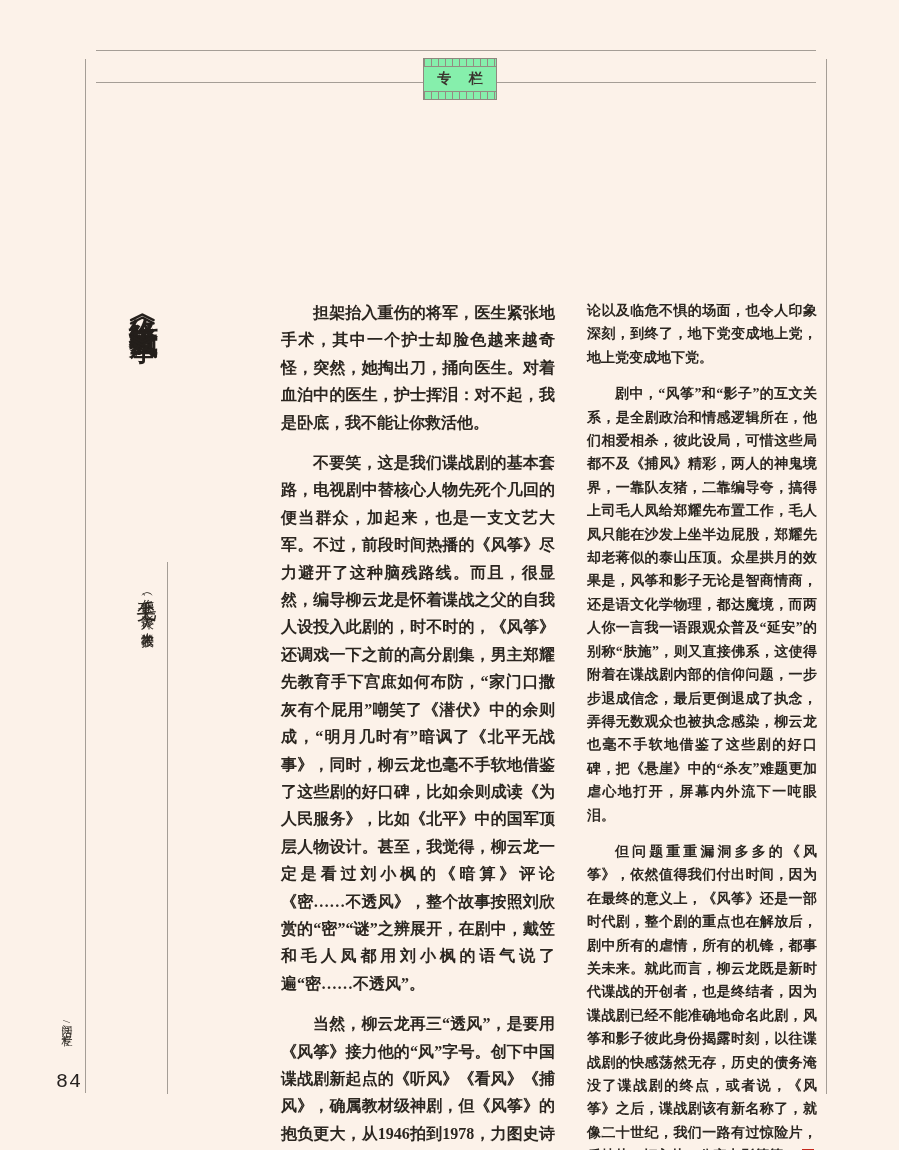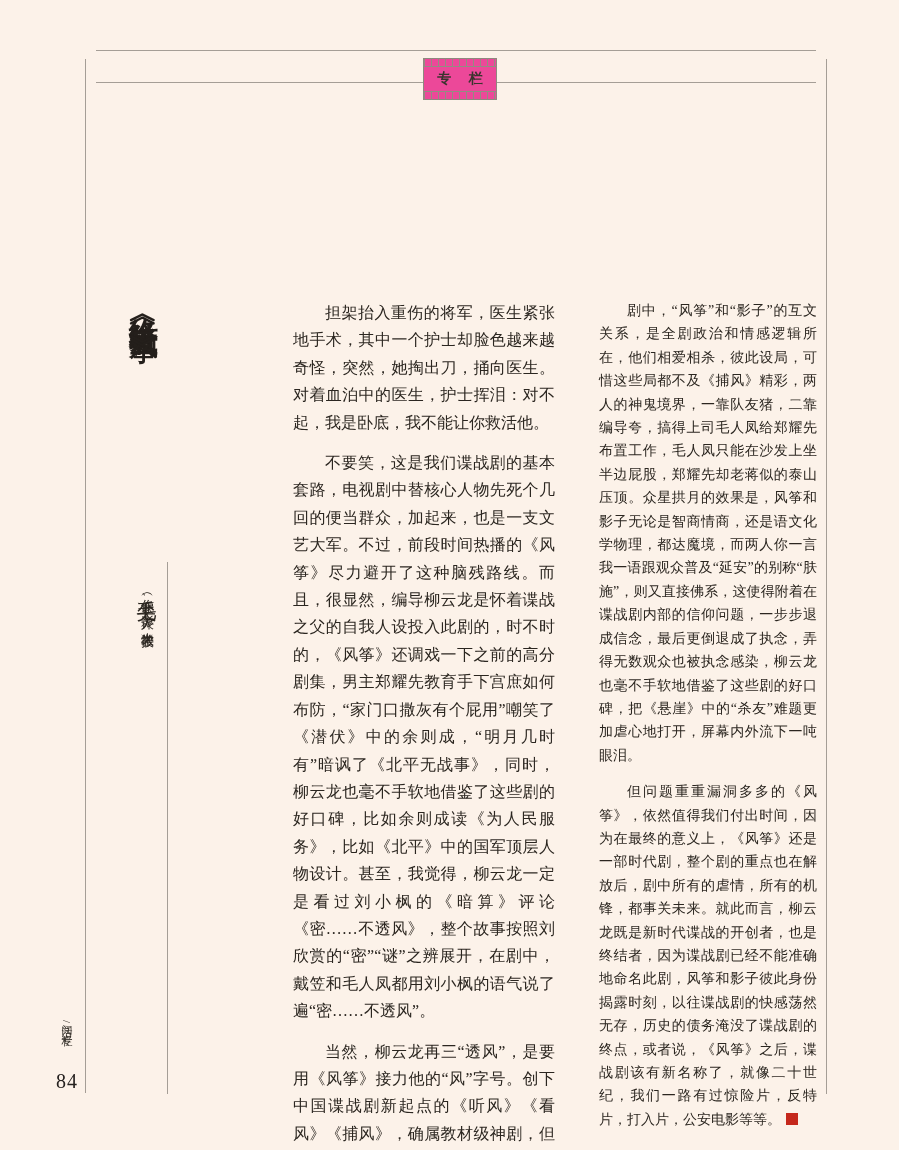--- a/index.html
+++ b/index.html
@@ -14,21 +14,21 @@
   .rule { position:absolute; background:#a59e96; height:1px; }
   .rule-top1 { left:96px; top:50px;  width:720px; }
   .rule-top2 { left:96px; top:82px;  width:720px; }
   .vrule { position:absolute; background:#a59e96; width:1px; }
   .vrule-left  { left:85px;  top:59px;  height:1034px; }
   .vrule-right { left:826px; top:59px;  height:1035px; }
   .vrule-inner { left:167px; top:562px; height:532px; }
 
   .film-box {
     position:absolute; left:423px; top:58px; width:74px; height:42px;
-    background:#ec4899; border:1px solid #8f887f; box-sizing:border-box;
+    background:#86efac; border:1px solid #8f887f; box-sizing:border-box;
   }
   .ticks {
     position:absolute; left:0; right:0; height:7px;
     background-image:repeating-linear-gradient(90deg,#948c82 0 1px,transparent 1px 7px);
   }
   .ticks-top    { top:0; border-bottom:1px solid #948c82; }
   .ticks-bottom { bottom:0; border-top:1px solid #948c82; }
   .film-label {
     position:absolute; left:0; right:0; top:50%; transform:translateY(-52%);
     text-align:center; font-size:14px; font-weight:bold;
@@ -42,38 +42,38 @@
     color:#241f1b; height:240px;
   }
   .author-vert {
     position:absolute; left:134px; top:584px;
     writing-mode:vertical-rl;
     font-size:20px; letter-spacing:2px; color:#2b2620; height:260px;
   }
   .author-desc { font-size:13px; letter-spacing:1px; }
 
   .col { position:absolute; top:299px; text-align:justify; }
-  .col p { margin:0 0 13px 16px; }
+  .col p { margin:0 0 13px 4px;font-weight:bold; }
   .col p.indent { text-indent:2em; }
   .col-1 { left:277px; width:278px; font-size:16px;   line-height:27.4px; }
   .col-2 { left:583px; width:234px; font-size:14px;   line-height:23.4px; }
 
   .end-mark {
     display:inline-block; width:12px; height:12px;
     background:#c5281c; margin-left:5px; vertical-align:-1px;
   }
 
   .footer-vert {
     position:absolute; left:59px; top:1016px;
     writing-mode:vertical-rl;
     font-size:11px; letter-spacing:2px; color:#35302a;
   }
   .page-num {
     position:absolute; left:56px; top:1070px;
-    font-size:20px; color:#262220; letter-spacing:1px;
+    font-size:20px; color:#262220; letter-spacing:1px;font-family:Liberation Mono, monospace;
   }
 </style>
 </head>
 <body>
 
 <div class="rule rule-top1"></div>
 <div class="rule rule-top2"></div>
 <div class="vrule vrule-left"></div>
 <div class="vrule vrule-right"></div>
 <div class="vrule vrule-inner"></div>
@@ -87,18 +87,19 @@
 <h1 class="title-vert">终结者《风筝》</h1>
 
 <div class="author-vert"><span>毛尖</span><span class="author-desc">（作家、影评人、大学教授）</span></div>
 
 <div class="col col-1" id="col-0">
     <p class="indent">担架抬入重伤的将军，医生紧张地手术，其中一个护士却脸色越来越奇怪，突然，她掏出刀，捅向医生。对着血泊中的医生，护士挥泪：对不起，我是卧底，我不能让你救活他。</p>
     <p class="indent">不要笑，这是我们谍战剧的基本套路，电视剧中替核心人物先死个几回的便当群众，加起来，也是一支文艺大军。不过，前段时间热播的《风筝》尽力避开了这种脑残路线。而且，很显然，编导柳云龙是怀着谍战之父的自我人设投入此剧的，时不时的，《风筝》还调戏一下之前的高分剧集，男主郑耀先教育手下宫庶如何布防，“家门口撒灰有个屁用”嘲笑了《潜伏》中的余则成，“明月几时有”暗讽了《北平无战事》，同时，柳云龙也毫不手软地借鉴了这些剧的好口碑，比如余则成读《为人民服务》，比如《北平》中的国军顶层人物设计。甚至，我觉得，柳云龙一定是看过刘小枫的《暗算》评论《密……不透风》，整个故事按照刘欣赏的“密”“谜”之辨展开，在剧中，戴笠和毛人凤都用刘小枫的语气说了遍“密……不透风”。</p>
     <p class="indent">当然，柳云龙再三“透风”，是要用《风筝》接力他的“风”字号。创下中国谍战剧新起点的《听风》《看风》《捕风》，确属教材级神剧，但《风筝》的抱负更大，从1946拍到1978，力图史诗般展现打入军统内部的我党特工，代号“风筝”的军统六哥郑耀先炼狱般的三十年，以及在这三十年中，和他构成镜像关系的国民党卧底，深扎在我军高层的“影子”。《风筝》以对称方式展开，各路人马，拥有相似的激情，风筝行走无间道，多次依赖国民党兄弟保全性命，而国民党特务刻苦钻研我方革命理</p>
   </div>
 <div class="col col-2" id="col-1">
+    <p>论以及临危不惧的场面，也令人印象深刻，到终了，地下党变成地上党，地上党变成地下党。</p>
     <p class="indent">剧中，“风筝”和“影子”的互文关系，是全剧政治和情感逻辑所在，他们相爱相杀，彼此设局，可惜这些局都不及《捕风》精彩，两人的神鬼境界，一靠队友猪，二靠编导夸，搞得上司毛人凤给郑耀先布置工作，毛人凤只能在沙发上坐半边屁股，郑耀先却老蒋似的泰山压顶。众星拱月的效果是，风筝和影子无论是智商情商，还是语文化学物理，都达魔境，而两人你一言我一语跟观众普及“延安”的别称“肤施”，则又直接佛系，这使得附着在谍战剧内部的信仰问题，一步步退成信念，最后更倒退成了执念，弄得无数观众也被执念感染，柳云龙也毫不手软地借鉴了这些剧的好口碑，把《悬崖》中的“杀友”难题更加虐心地打开，屏幕内外流下一吨眼泪。</p>
     <p class="indent">但问题重重漏洞多多的《风筝》，依然值得我们付出时间，因为在最终的意义上，《风筝》还是一部时代剧，整个剧的重点也在解放后，剧中所有的虐情，所有的机锋，都事关未来。就此而言，柳云龙既是新时代谍战的开创者，也是终结者，因为谍战剧已经不能准确地命名此剧，风筝和影子彼此身份揭露时刻，以往谍战剧的快感荡然无存，历史的债务淹没了谍战剧的终点，或者说，《风筝》之后，谍战剧该有新名称了，就像二十世纪，我们一路有过惊险片，反特片，打入片，公安电影等等。<span class="end-mark"></span></p>
   </div>
 
 <div class="footer-vert">阅活/专栏</div>
 <div class="page-num">84</div>
 
 </body></html>

